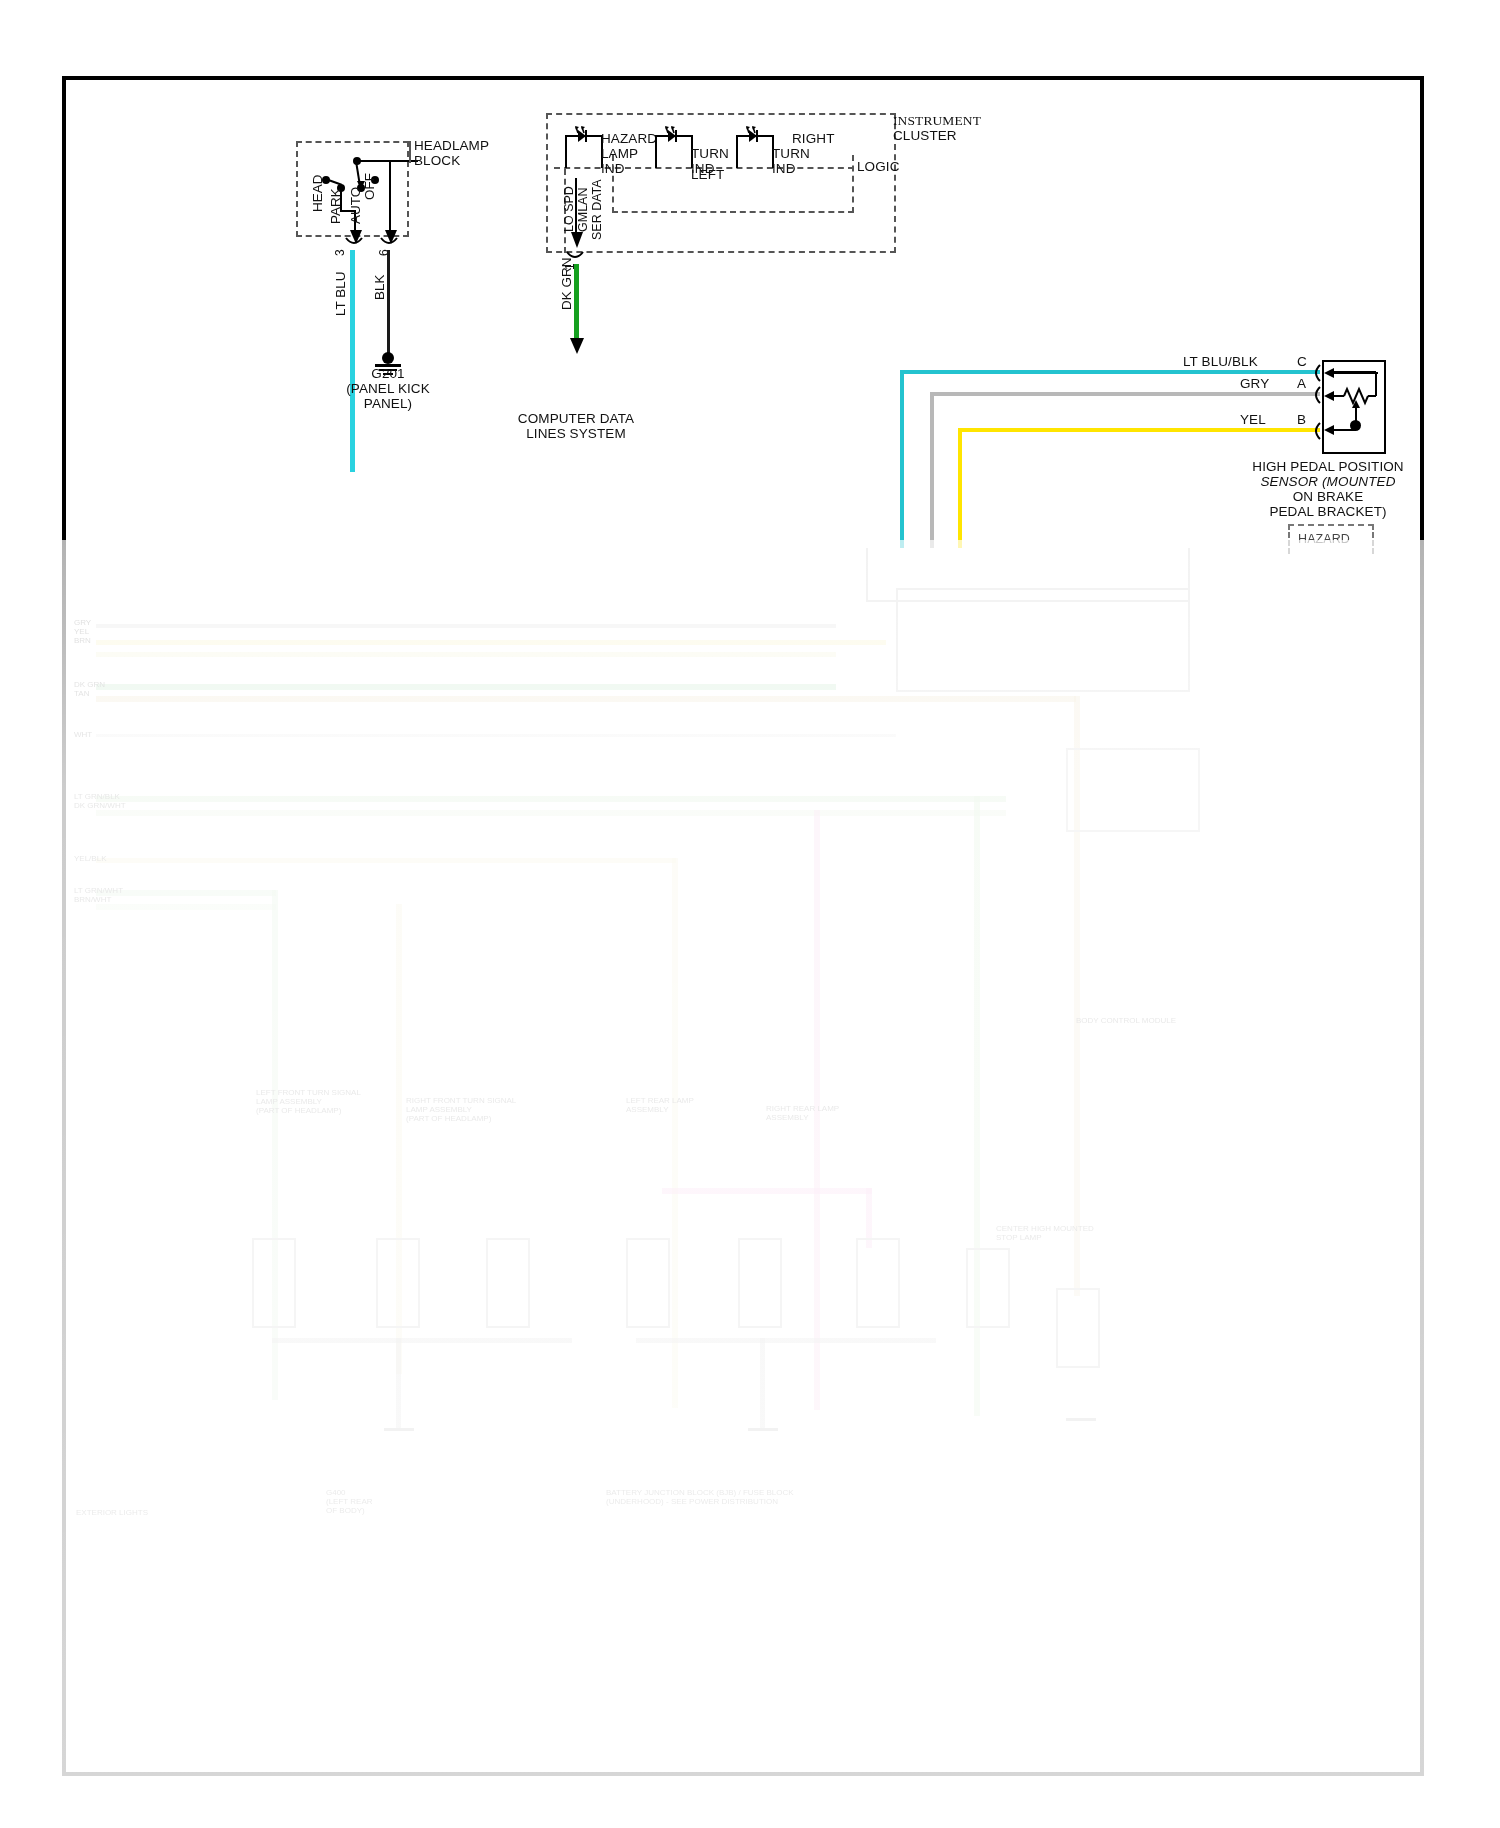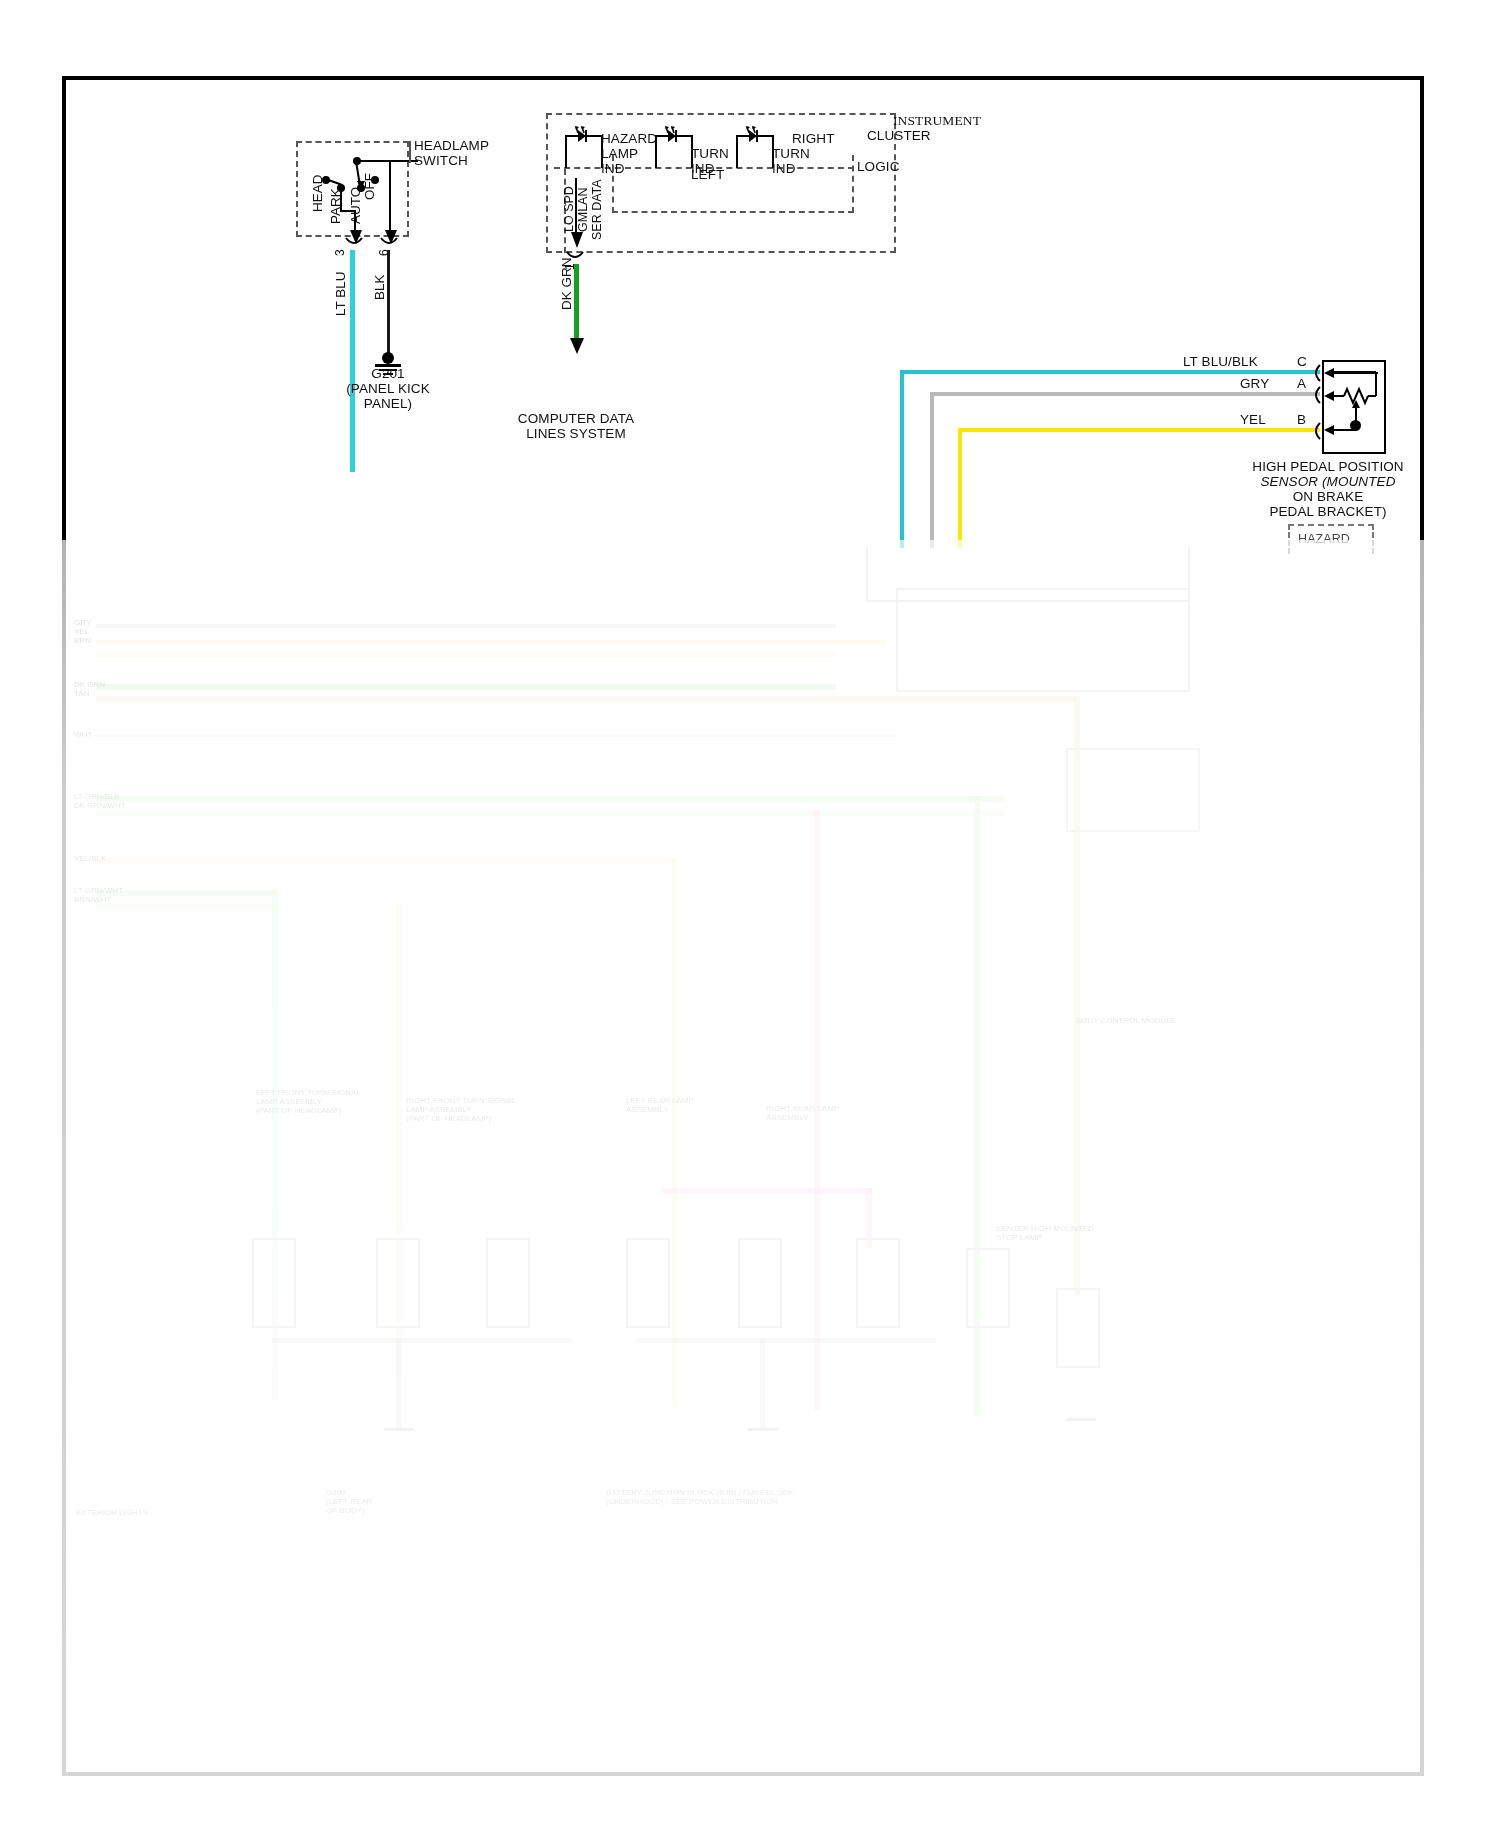--- a/index.html
+++ b/index.html
@@ -62,21 +62,21 @@
     <polygon points="4,8 16,8 10,22" fill="#000"></polygon>
   </svg>
 
   <div class="vtxt" style="left:310px;top:212px;">HEAD</div>
   <div class="vtxt" style="left:328px;top:224px;">PARK</div>
   <div class="vtxt" style="left:348px;top:224px;">AUTO</div>
   <div class="vtxt" style="left:362px;top:200px;">OFF</div>
 
   <div class="dash" style="left:409px;top:141px;width:0;height:22px;border-left:2px solid #555;"></div>
   <div class="txt" style="left:414px;top:138px;">HEADLAMP</div>
-  <div class="txt" style="left:414px;top:153px;">SWITCH</div>
+  <div class="txt" style="left:414px;top:153px;">BLOCK</div>
 
   <svg style="position:absolute;left:340px;top:236px;width:32px;height:18px;">
     <path d="M6,2 Q14,12 22,2" fill="none" stroke="#000" stroke-width="2"></path>
   </svg>
   <svg style="position:absolute;left:375px;top:236px;width:32px;height:18px;">
     <path d="M6,2 Q14,12 22,2" fill="none" stroke="#000" stroke-width="2"></path>
   </svg>
   <div class="vtxt sm" style="left:333px;top:256px;font-size:12px;">3</div>
   <div class="vtxt sm" style="left:377px;top:256px;font-size:12px;">6</div>
 
@@ -91,21 +91,21 @@
   <div class="solid" style="left:379px;top:369px;width:18px;height:2px;"></div>
   <div class="solid" style="left:383px;top:373px;width:10px;height:2px;"></div>
   <div class="txt ctr" style="left:338px;top:366px;width:100px;">G201</div>
   <div class="txt ctr" style="left:338px;top:381px;width:100px;">(PANEL KICK</div>
   <div class="txt ctr" style="left:338px;top:396px;width:100px;">PANEL)</div>
 
   <div class="dash" style="left:546px;top:113px;width:350px;height:140px;border:2px dashed #555;"></div>
 
   <div class="solid" style="left:877px;top:113px;width:2px;height:0;"></div>
   <div class="txt" style="left:893px;top:113px;font-family:Liberation Serif, serif;">INSTRUMENT</div>
-  <div class="txt" style="left:867px;top:128px;">CLUSTER</div>
+  <div class="txt" style="left:893px;top:128px;">CLUSTER</div>
 
   <div class="dash" style="left:554px;top:121px;width:300px;height:48px;border-bottom:2px dashed #555;"></div>
 
   <svg style="position:absolute;left:562px;top:124px;width:44px;height:46px;">
     <path d="M4,44 L4,12 L40,12 L40,44" fill="none" stroke="#000" stroke-width="2"></path>
     <polygon points="16,6 24,12 16,18" fill="#000"></polygon>
     <line x1="24" y1="6" x2="24" y2="18" stroke="#000" stroke-width="2"></line>
     <line x1="14" y1="3" x2="16" y2="9" stroke="#000" stroke-width="1.6"></line>
     <polygon points="13,2 17,3 14,6" fill="#000"></polygon>
     <line x1="20" y1="3" x2="22" y2="9" stroke="#000" stroke-width="1.6"></line>

